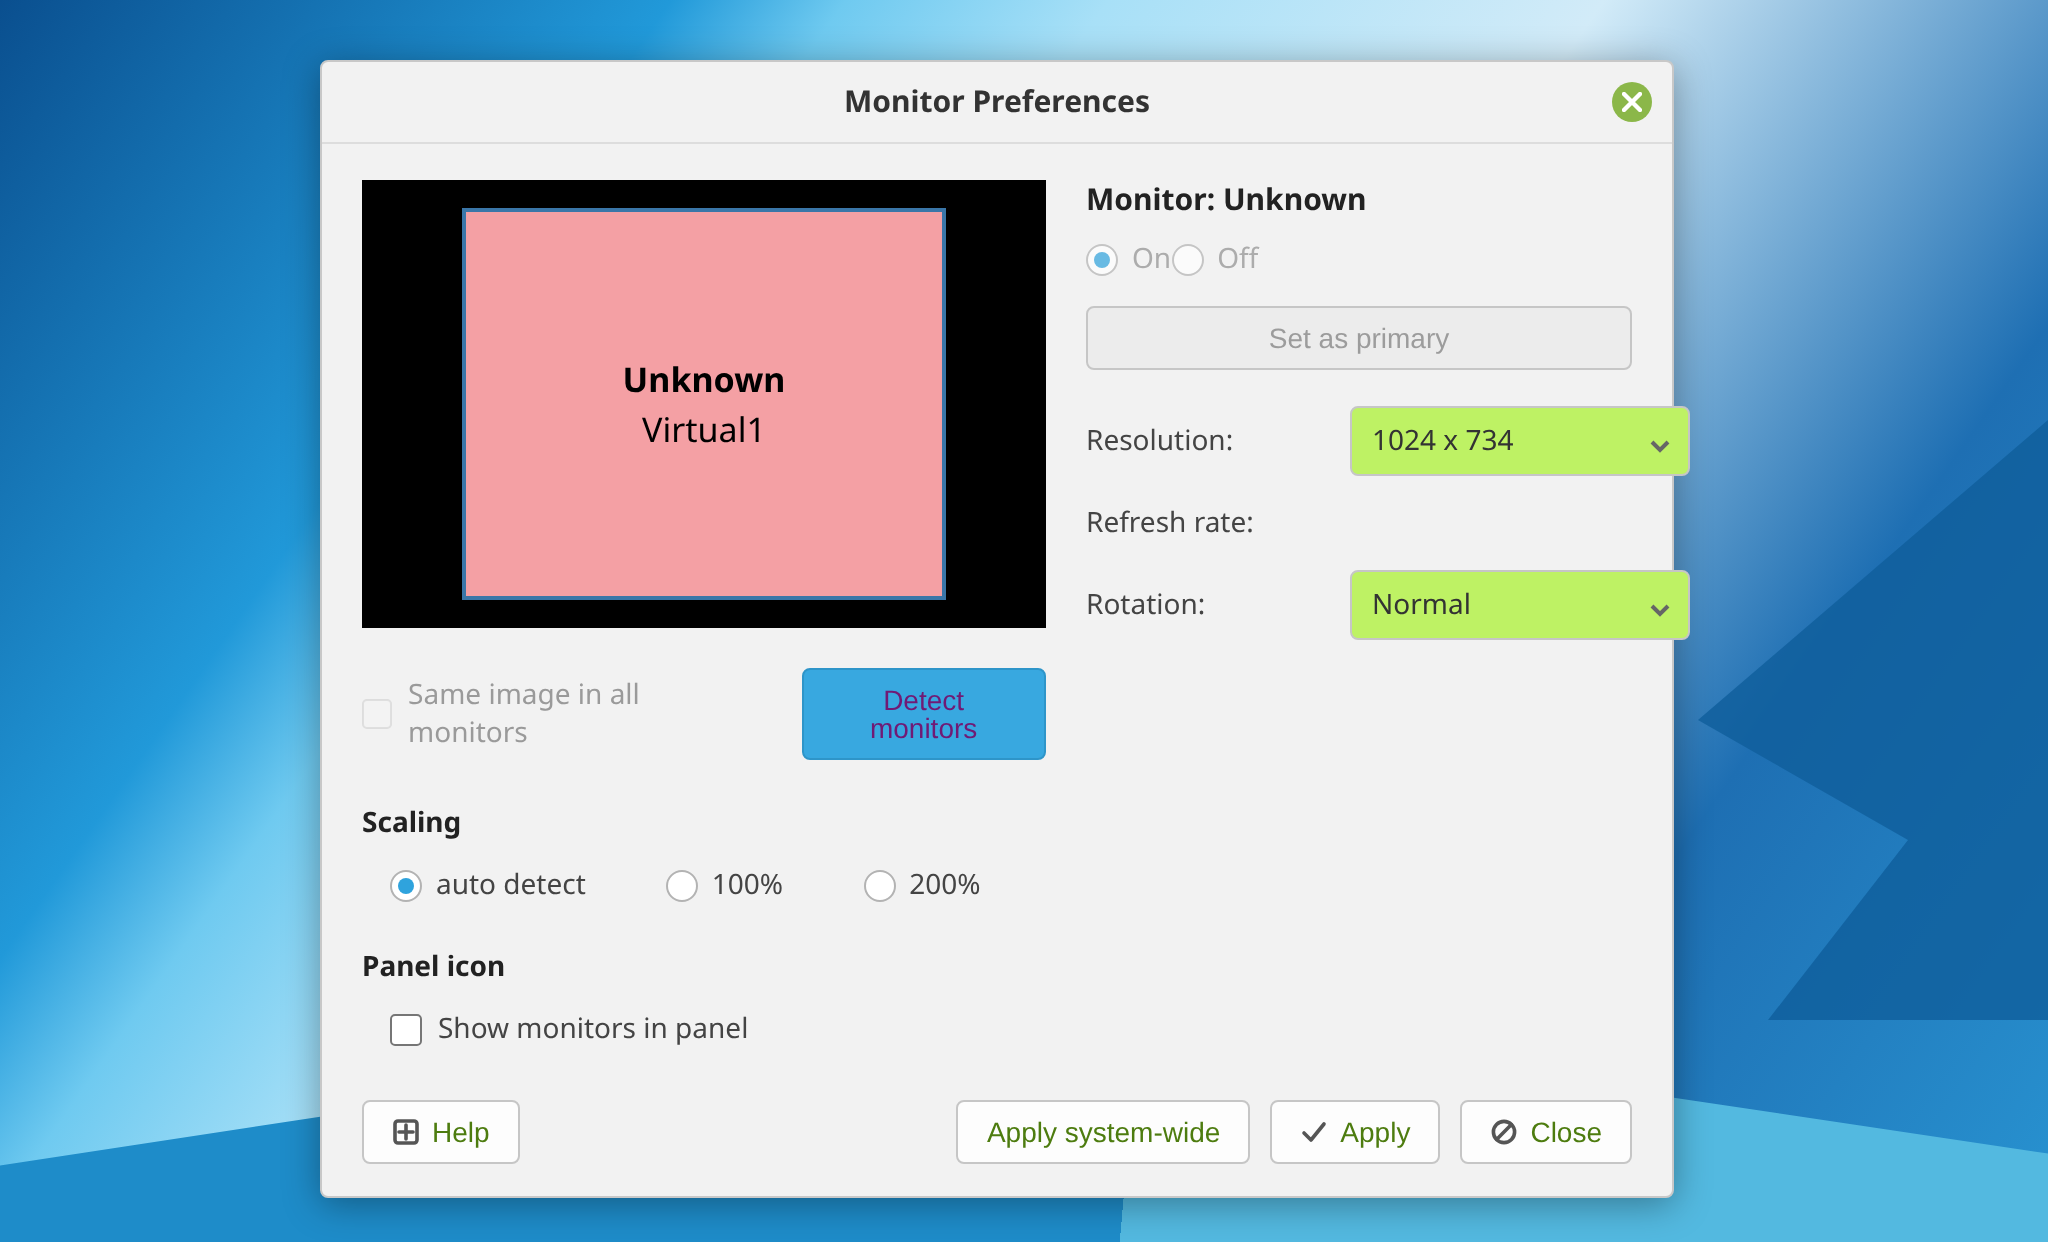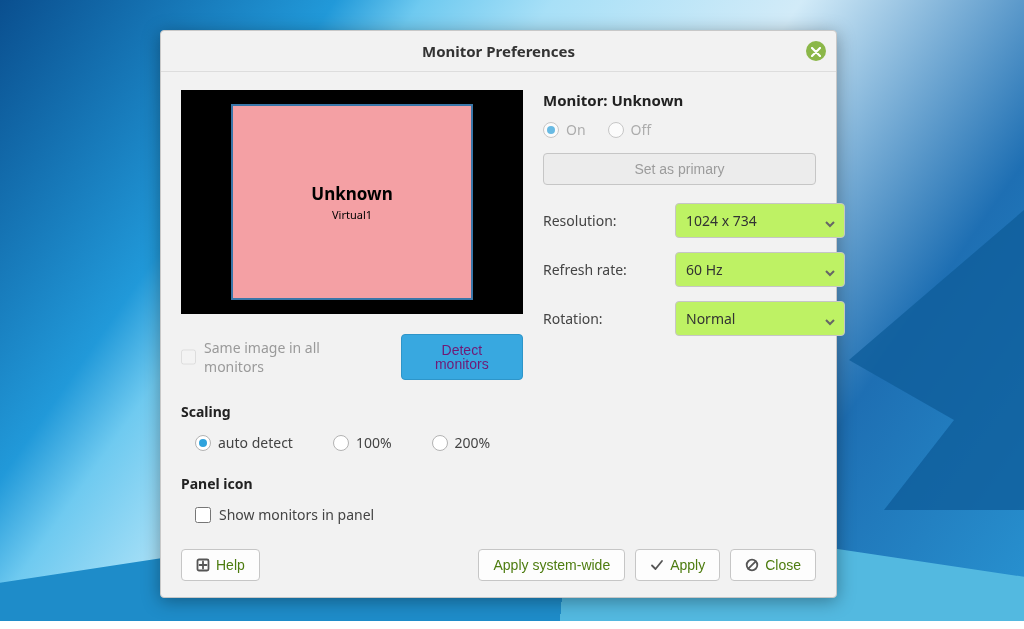--- a/index.html
+++ b/index.html
@@ -48,39 +48,39 @@
   .monitor-preview{
     width:342px;height:224px;background:#000;position:relative;
   }
   .screen-rect{
     position:absolute;left:50px;top:14px;width:242px;height:196px;
     background:#f4a0a4;border:2px solid #3a76a8;box-sizing:border-box;
     display:flex;flex-direction:column;align-items:center;justify-content:center;
     color:#000;
   }
   .screen-rect .mname{font-weight:700;font-size:17px;}
-  .screen-rect .mconn{font-size:11px;margin-top:2px;}
+  .screen-rect .mconn{font-size:17px;margin-top:2px;}
 
   .same-row{margin-top:20px;display:flex;align-items:center;gap:14px;}
   .chk{display:inline-flex;align-items:center;gap:8px;color:#9a9a9a;}
   .chk input{width:16px;height:16px;margin:0;}
   .chk.disabled input{opacity:.55;}
   .btn{
     display:inline-flex;align-items:center;gap:6px;
     padding:8px 14px;border:1px solid #c6c6c6;border-radius:4px;background:#fdfdfd;
     font-size:14px;color:#4d7c0f;cursor:pointer;line-height:1;
   }
   .btn.primary{background:#38a8e0;border-color:#2e95c9;color:#701a75;}
   .btn.disabled{color:#9c9c9c;background:#ececec;}
   .btn svg{width:14px;height:14px;}
 
   
   .settings-col{flex:1;min-width:0;}
   .mon-title{font-weight:700;font-size:15px;color:#222;margin-bottom:10px;}
-  .onoff{display:flex;gap:22px;align-items:center;margin-bottom:14px;color:#8f8f8f;}
+  .onoff{display:flex;align-items:center;margin-bottom:14px;color:#8f8f8f;}
   .radio{display:inline-flex;align-items:center;gap:7px;}
   .radio .dot{
     width:16px;height:16px;border:1px solid #b3b3b3;border-radius:50%;background:#fff;
     display:inline-flex;align-items:center;justify-content:center;box-sizing:border-box;
   }
   .radio.checked .dot::after{content:"";width:8px;height:8px;border-radius:50%;background:#2fa3dd;}
   .radio.disabled{opacity:.7;}
   .set-primary{margin-bottom:18px;}
   .set-primary .btn{width:100%;justify-content:center;}
 
@@ -178,26 +178,20 @@
             <label>Resolution:</label>
             <div class="select">
               <span>1024 x 734</span>
               <span class="chev"><svg viewBox="0 0 12 12">
                     <path d="M2 4 L6 8 L10 4"></path>
                   </svg></span>
             </div>
           </div>
           <div class="field-row">
             <label>Refresh rate:</label>
-            <div class="select">
-              <span>60 Hz</span>
-              <span class="chev"><svg viewBox="0 0 12 12">
-                    <path d="M2 4 L6 8 L10 4"></path>
-                  </svg></span>
-            </div>
           </div>
           <div class="field-row" style="margin-bottom:0">
             <label>Rotation:</label>
             <div class="select">
               <span>Normal</span>
               <span class="chev"><svg viewBox="0 0 12 12">
                     <path d="M2 4 L6 8 L10 4"></path>
                   </svg></span>
             </div>
           </div>

